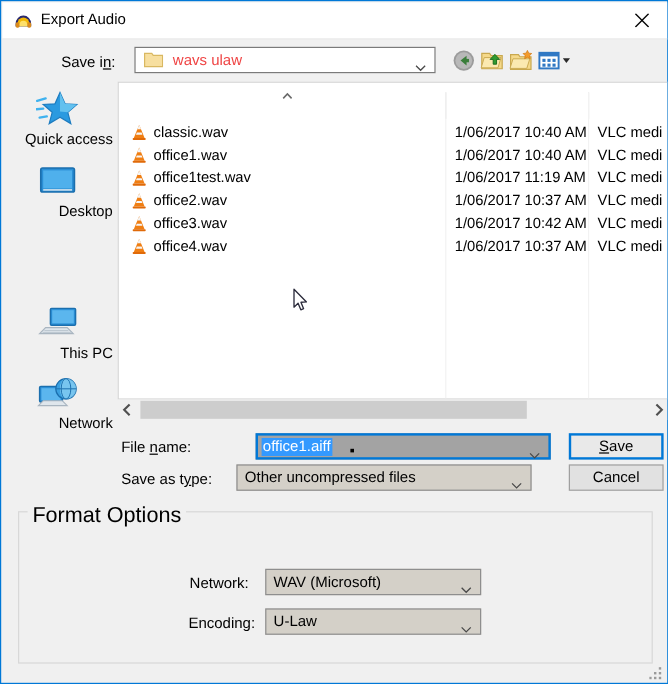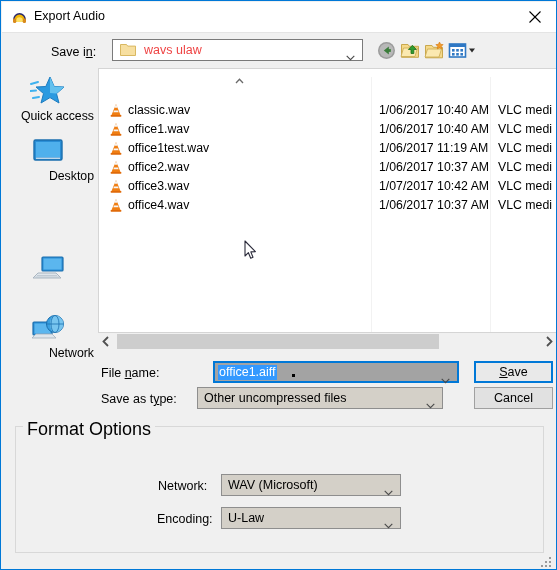--- a/index.html
+++ b/index.html
@@ -481,20 +481,21 @@
         <svg width="36" height="30" viewBox="0 0 36 30">
           <rect x="12" y="3" width="21" height="14" rx="1" fill="#2b8fd6" stroke="#1b6fae" stroke-width="1.2"></rect>
           <rect x="13.5" y="4.5" width="18" height="11" fill="#5bb6ee"></rect>
           <path d="M3 24 l5 -5 h18 l5 5 Z" fill="#dfe6ec" stroke="#a9b5c0" stroke-width="1"></path>
           <g stroke="#b8c3cd" stroke-width="0.8">
             <line x1="7" y1="21.5" x2="27" y2="21.5"></line>
             <line x1="5.5" y1="23" x2="29" y2="23"></line>
           </g>
         </svg>
       </div>
+      <div class="lbl">This PC</div>
     </div>
 
     <div class="place" style="top:243px;">
       <div class="pic">
         <svg width="36" height="30" viewBox="0 0 36 30">
           <rect x="3" y="9" width="19" height="13" rx="1" fill="#2b8fd6" stroke="#1b6fae" stroke-width="1.2"></rect>
           <rect x="4.5" y="10.5" width="16" height="10" fill="#5bb6ee"></rect>
           <path d="M2 25 l4 -4 h16 l4 4 Z" fill="#dfe6ec" stroke="#a9b5c0" stroke-width="0.9"></path>
           <circle cx="25" cy="11" r="8.5" fill="#3aa0e0" stroke="#1b6fae" stroke-width="1"></circle>
           <path d="M25 2.5 A8.5 8.5 0 0 1 25 19.5 A5 8.5 0 0 1 25 2.5" fill="#8ed2f4" opacity="0.75"></path>
@@ -580,21 +581,21 @@
     <div class="filerow" style="top:108px;">
       <span class="ficon">
         <svg width="16" height="15" viewBox="0 0 16 15">
           <polygon points="8,1 12.5,12 3.5,12" fill="#f07e12"></polygon>
           <polygon points="8,1 9.6,4.8 6.4,4.8" fill="#f5f5f5"></polygon>
           <polygon points="6,7.5 10,7.5 10.7,9.2 5.3,9.2" fill="#f5f5f5"></polygon>
           <rect x="2.6" y="12" width="10.8" height="1.7" rx="0.6" fill="#e06a09"></rect>
         </svg>
       </span>
       <span class="fname">office3.wav</span>
-      <span class="fdate">1/07/2017 10:42 AM</span>
+      <span class="fdate">1/06/2017 10:42 AM</span>
       <span class="ftype">VLC medi</span>
     </div>
 
     <div class="filerow" style="top:127px;">
       <span class="ficon">
         <svg width="16" height="15" viewBox="0 0 16 15">
           <polygon points="8,1 12.5,12 3.5,12" fill="#f07e12"></polygon>
           <polygon points="8,1 9.6,4.8 6.4,4.8" fill="#f5f5f5"></polygon>
           <polygon points="6,7.5 10,7.5 10.7,9.2 5.3,9.2" fill="#f5f5f5"></polygon>
           <rect x="2.6" y="12" width="10.8" height="1.7" rx="0.6" fill="#e06a09"></rect>

